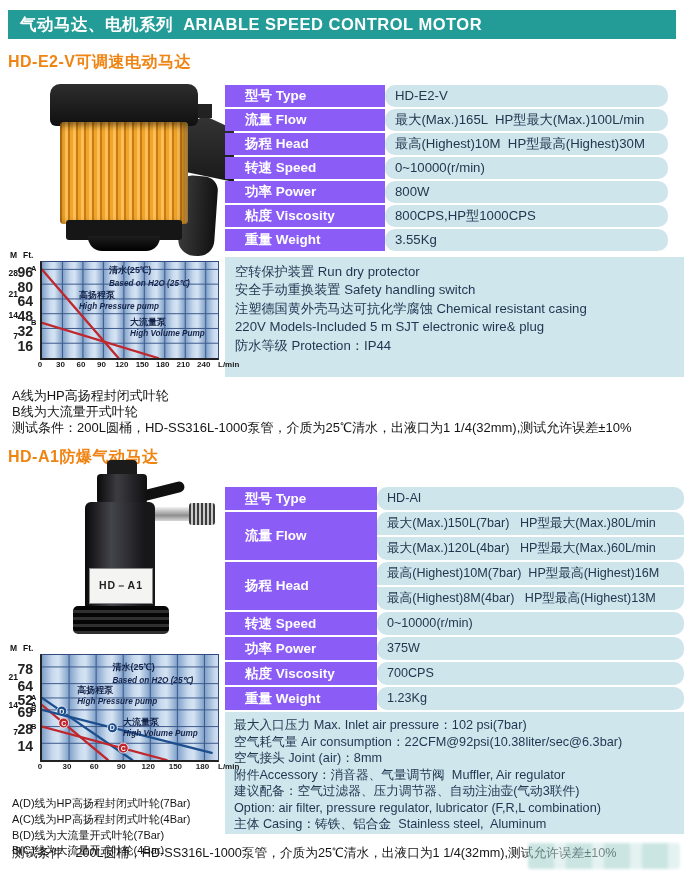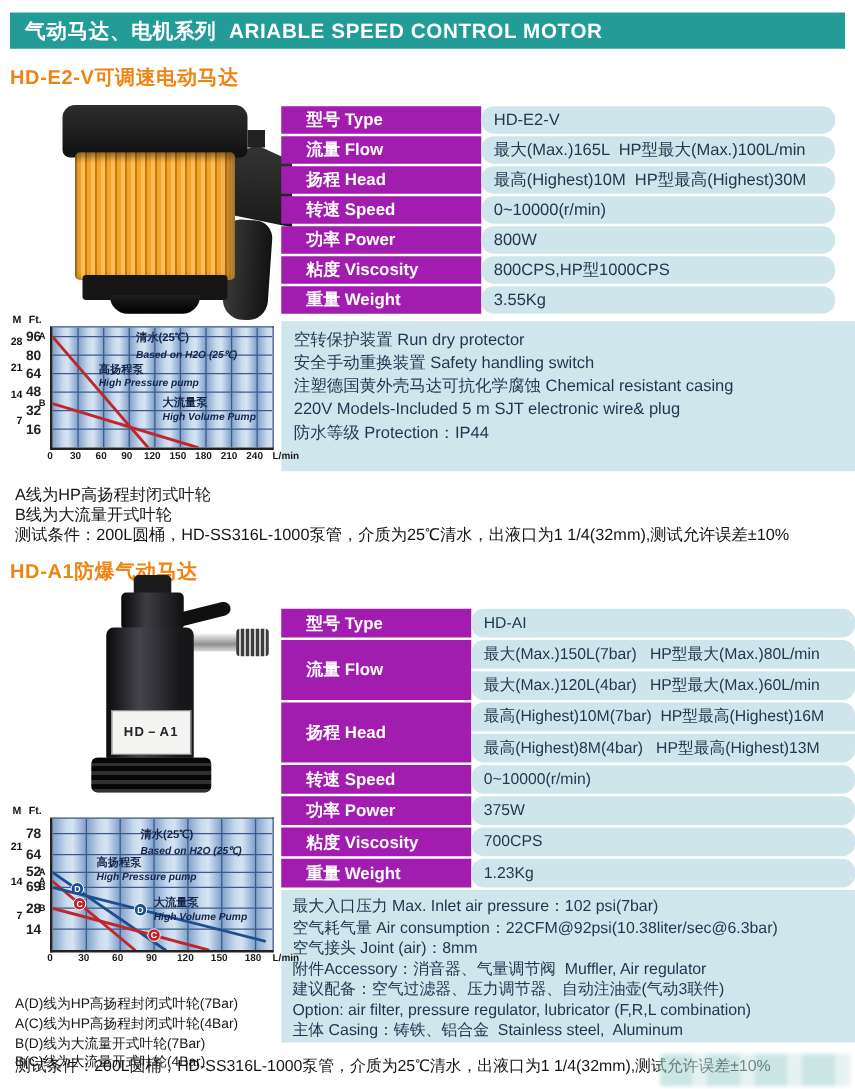--- a/index.html
+++ b/index.html
@@ -10,21 +10,21 @@
               display:flex;align-items:center;padding-left:12px;box-sizing:border-box;}
   .header-bar span{color:#fff;font-size:16.5px;font-weight:bold;letter-spacing:.5px;white-space:pre;}
   .sec-title{position:absolute;left:8px;font-size:16px;font-weight:bold;color:#ef8413;letter-spacing:.5px;}
   .t1{top:52px;} .t2{top:447px;}
 
   
   .spec-table{position:absolute;box-sizing:border-box;}
   #table1{left:225px;top:85px;width:443px;}
   #table2{left:225px;top:487px;width:459px;}
   .row{display:flex;margin-bottom:2px;}
-  .lbl{background:#a21caf;color:#fff;font-size:13.5px;font-weight:600;display:flex;align-items:center;
+  .lbl{background:#8b5cf6;color:#fff;font-size:13.5px;font-weight:600;display:flex;align-items:center;
        padding-left:20px;box-sizing:border-box;flex:none;}
   #table1 .lbl{width:160px;} #table2 .lbl{width:152px;}
   .vals{flex:1;display:flex;flex-direction:column;background:#cfe5ec;border-radius:10px;}
   .val{height:22px;line-height:22px;font-size:13.2px;color:#22384f;padding-left:10px;white-space:pre;overflow:hidden;}
   #table2 .val{height:23px;line-height:23px;font-size:12.6px;}
   .val.sep{border-top:2px solid #fff;}
 
   
   .features{position:absolute;background:#cfe6ec;box-sizing:border-box;color:#1f3550;}
   #features1{left:225px;top:257px;width:494px;height:120px;padding:6px 10px;}
@@ -33,21 +33,21 @@
   #features2 .fline{font-size:12.7px;line-height:16.5px;white-space:pre;}
 
   
   .chart{position:absolute;}
   #chart1{left:6px;top:250px;}
   #chart2{left:6px;top:643px;}
   .ch-head{position:relative;height:11px;}
   .ch-head span{position:absolute;font-size:8.5px;font-weight:bold;color:#111;}
   .ch-main{display:flex;}
   .ch-axis{position:relative;width:34px;flex:none;}
-  .ch-axis .ftt{position:absolute;right:7px;font-size:11px;font-weight:bold;color:#222;}
+  .ch-axis .ftt{position:absolute;right:7px;font-size:14px;font-weight:bold;color:#222;}
   .ch-axis .mt{position:absolute;left:0;width:12px;text-align:right;font-size:8.5px;font-weight:bold;color:#111;}
   .ch-axis .mk{position:absolute;left:25px;font-size:7.5px;font-weight:bold;color:#111;}
   .ch-plot{position:relative;border:1px solid #30497e;border-left:2px solid #222;border-bottom:2px solid #222;}
   .ch-plot svg{position:absolute;left:0;top:0;}
   .ann{position:absolute;color:#15244a;white-space:nowrap;}
   .ann .zh{font-size:9px;font-weight:bold;}
   .ann .en{font-size:8.2px;font-weight:bold;font-style:italic;}
   .ch-x{position:relative;height:12px;}
   .ch-x span{position:absolute;font-size:8px;font-weight:bold;color:#1a1a1a;width:20px;text-align:center;}
   .ch-x .unit{width:30px;text-align:left;}

